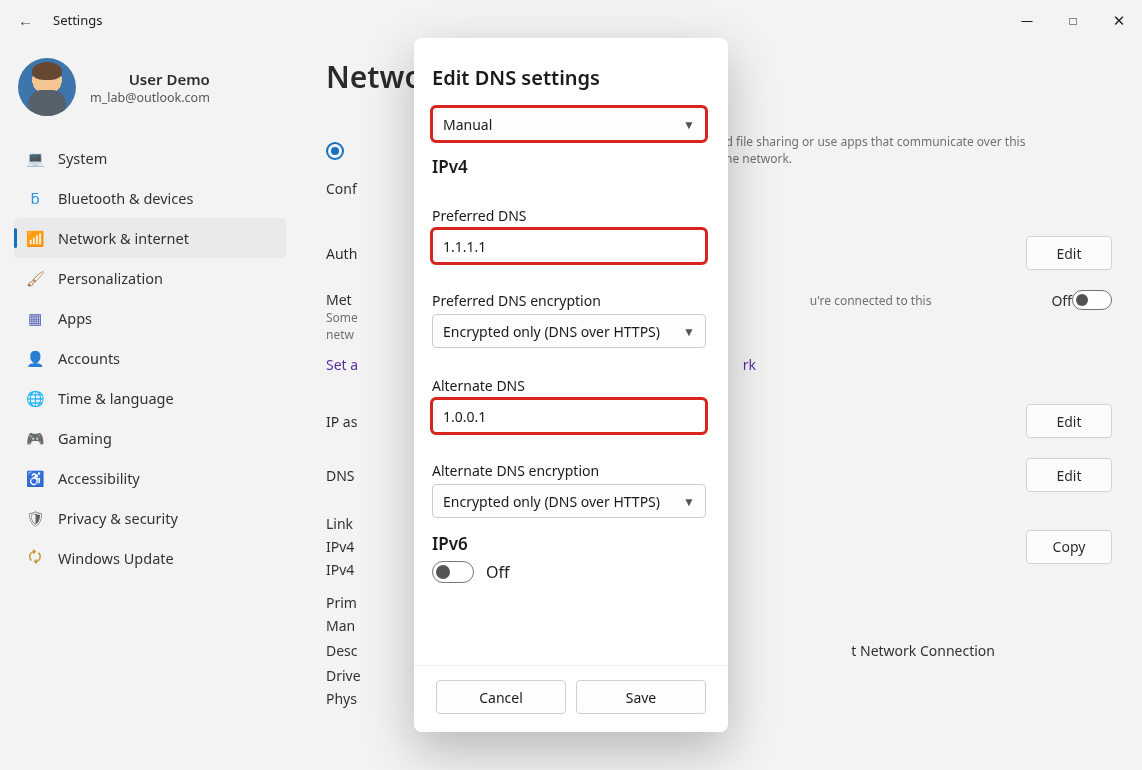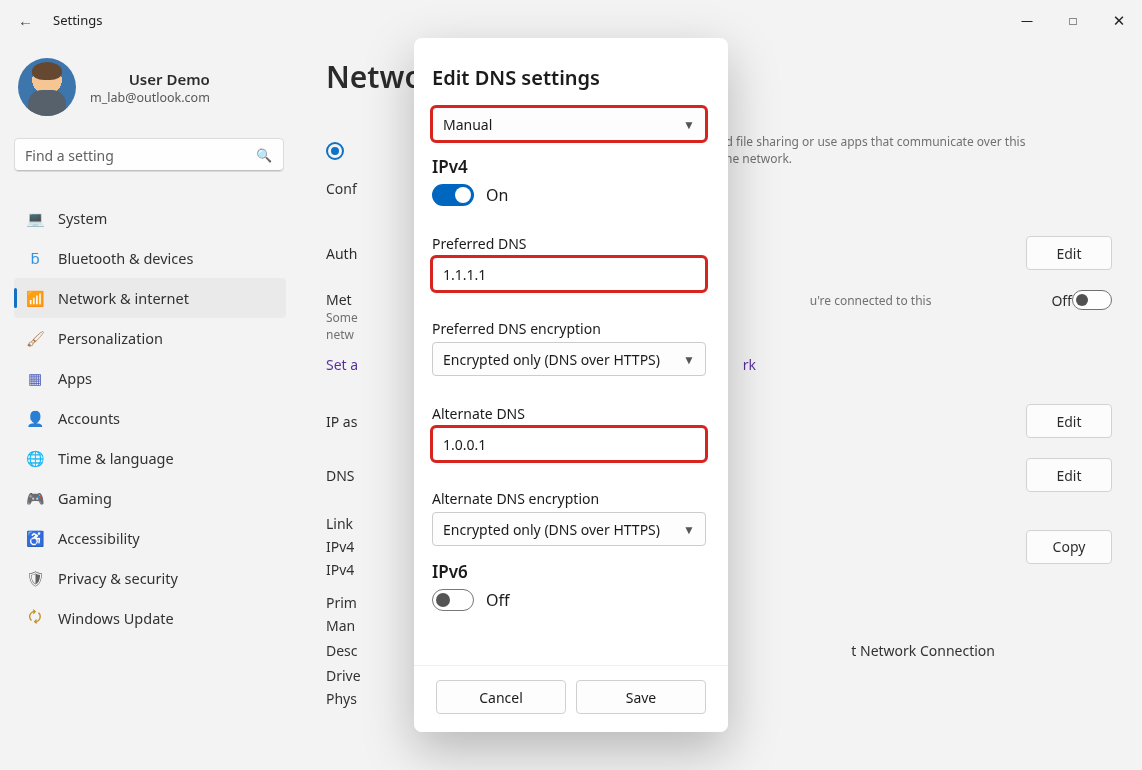--- a/index.html
+++ b/index.html
@@ -165,24 +165,20 @@
 
 <div class="left blurred">
   <div class="user">
     <div class="avatar"></div>
     <div>
       <div class="user-name">User Demo</div>
       <div class="user-email">m_lab@outlook.com</div>
     </div>
   </div>
 
-  <div class="search">
-    <span>Find a setting</span>
-    <span class="icon">🔍</span>
-  </div>
 
   <ul class="nav">
     <li>
         <span class="ic c-blue">💻</span>
         <span>System</span>
       </li>
     <li>
         <span class="ic c-blue">ƃ</span>
         <span>Bluetooth &amp; devices</span>
       </li>
@@ -289,24 +285,20 @@
 <div class="dialog">
   <div class="dialog-body">
     <h2>Edit DNS settings</h2>
 
     <div class="select hl">
       <span>Manual</span>
       <span class="chev">▼</span>
     </div>
 
     <h3>IPv4</h3>
-    <div class="toggle-row">
-      <span class="toggle-on"></span>
-      <span>On</span>
-    </div>
 
     <div class="field-label">Preferred DNS</div>
     <div class="textin hl">
       <span>1.1.1.1</span>
     </div>
 
     <div class="field-label">Preferred DNS encryption</div>
     <div class="select">
       <span>Encrypted only (DNS over HTTPS)</span>
       <span class="chev">▼</span>

